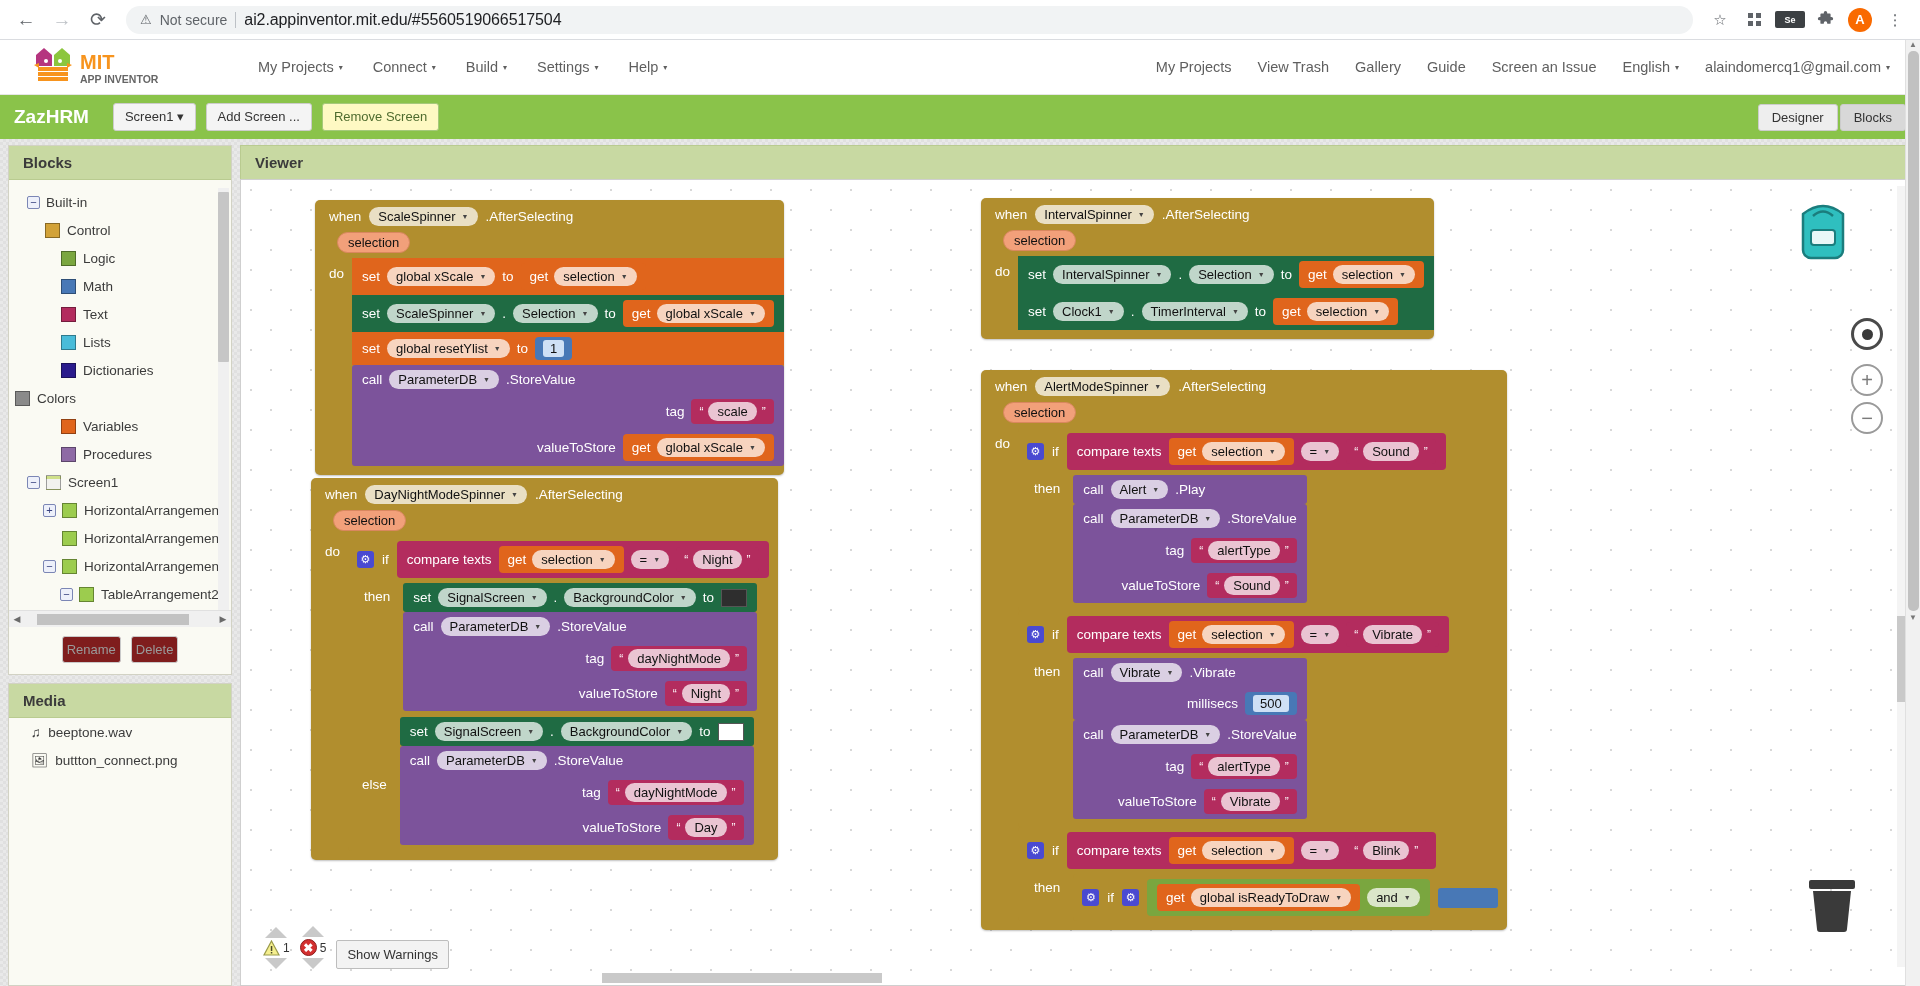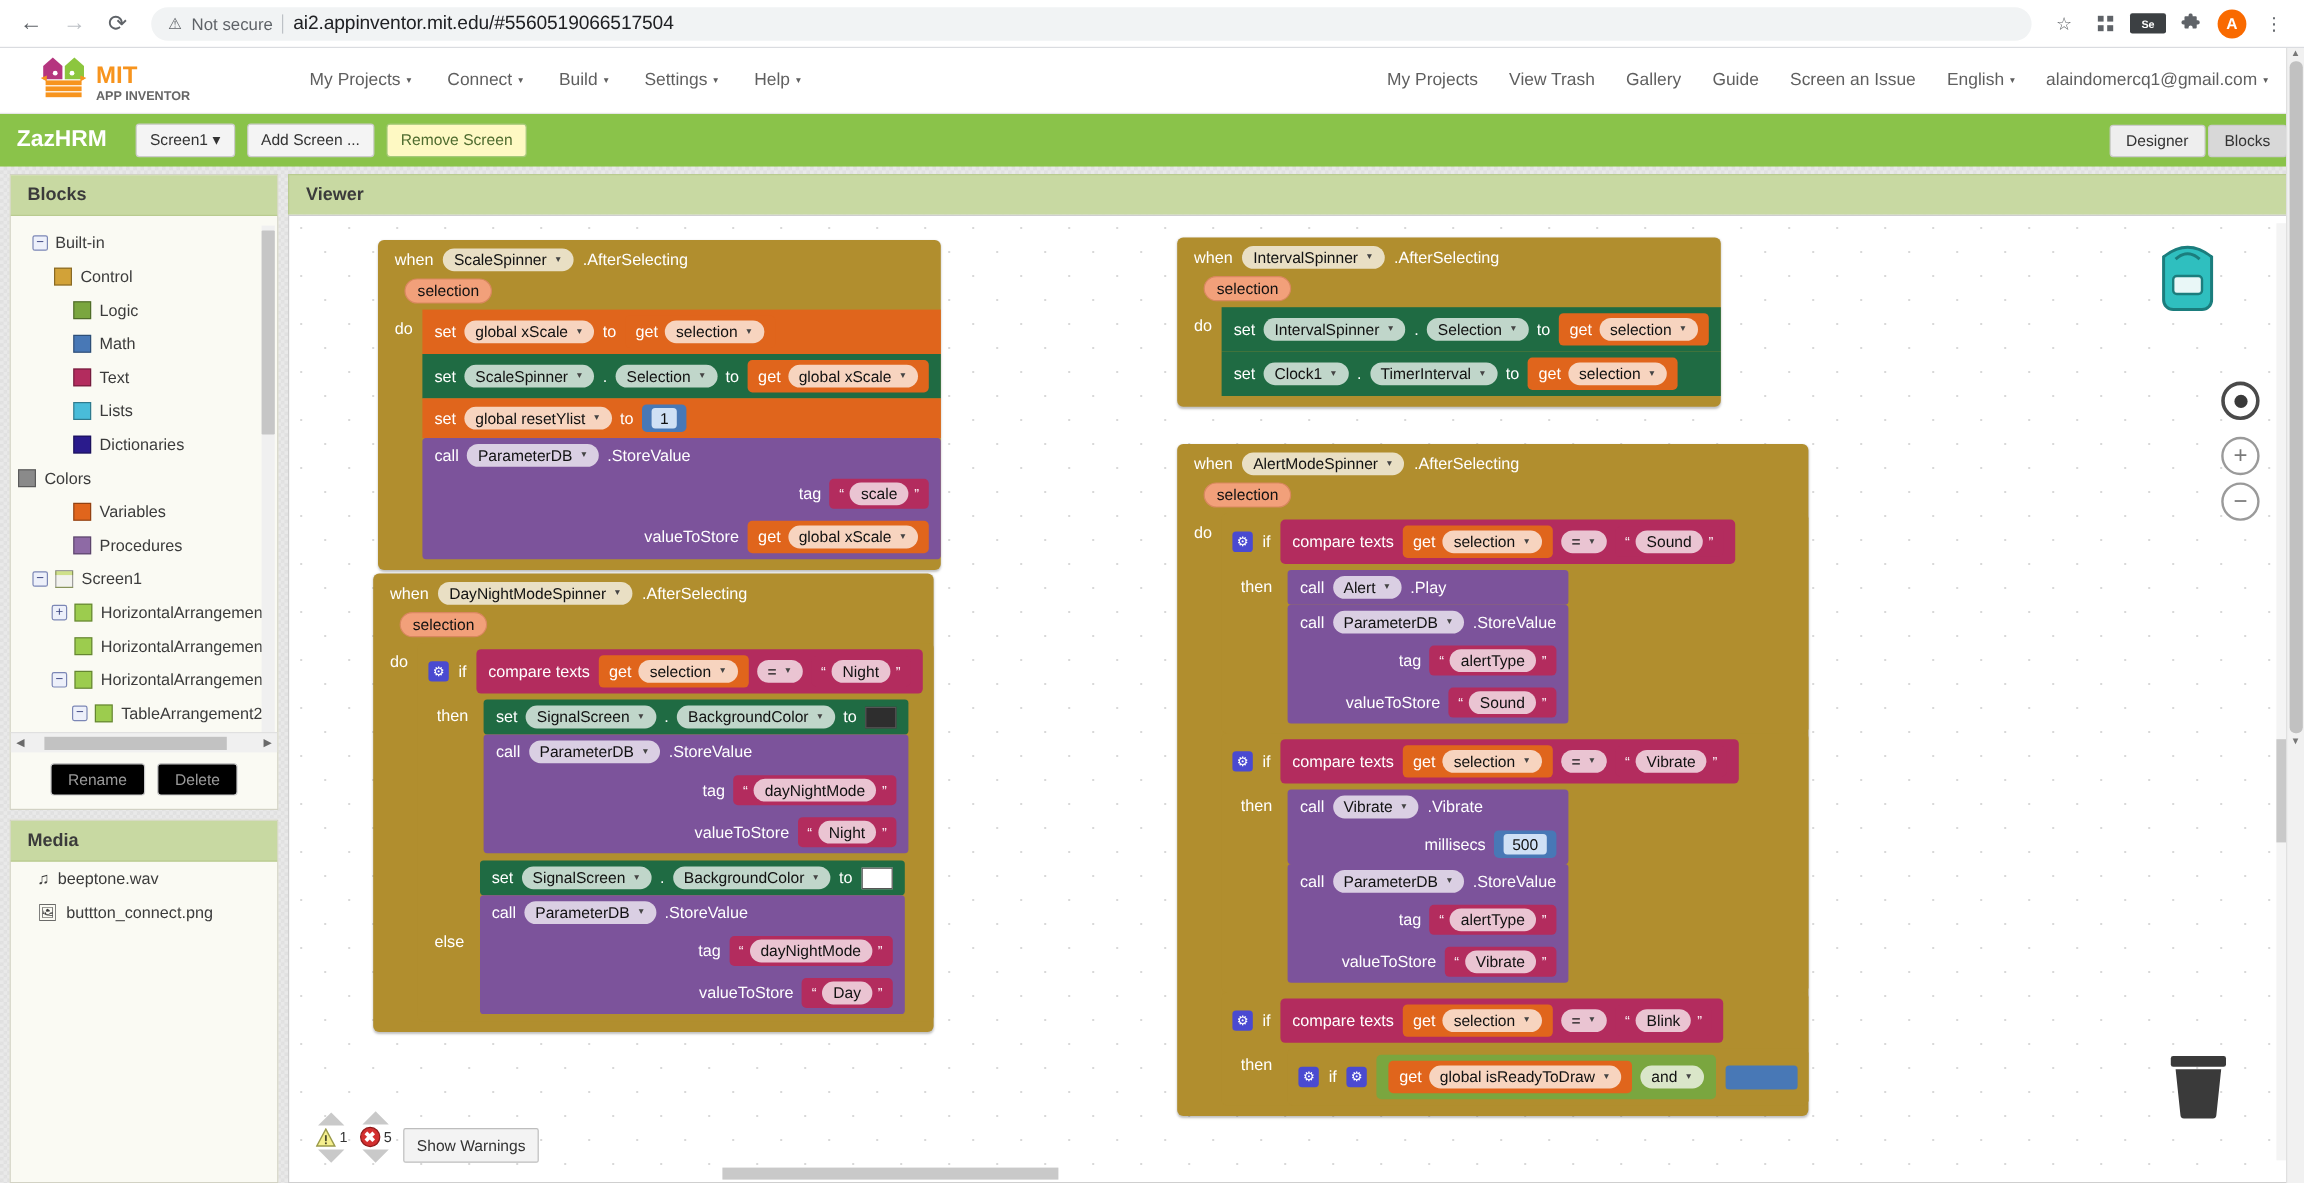--- a/index.html
+++ b/index.html
@@ -168,22 +168,22 @@
   .tree-scrollbar-v .thumb { width: 11px; height: 170px; background: #c6c6c6; border-radius: 1px; margin-top: 4px; }
   .hscroll {
     height: 17px; background: #f0f0f0; display: flex; align-items: center;
     border-top: 1px solid #e0e0e0;
   }
   .hscroll .arrow { width: 16px; text-align: center; font-size: 9px; color: #6a6a6a; }
   .hscroll .track { flex: 1; height: 11px; background: #f0f0f0; position: relative; }
   .hscroll .thumb { position: absolute; left: 12px; width: 152px; height: 11px; background: #c2c2c2; }
   .rd-row { display: flex; justify-content: center; gap: 10px; padding: 9px 0 11px 0; }
   .rd-btn {
-    background: #000000; border: 1px solid #c9c9c9; border-radius: 3px;
-    padding: 5px 14px; font-size: 13px; color: #9a9a9a;
+    background: #7f1d1d; border: 1px solid #c9c9c9; border-radius: 3px;
+    padding: 5px 4px; font-size: 13px; color: #9a9a9a;
   }
   .media-panel { flex: 1; }
   .media-row { display: flex; align-items: center; gap: 7px; height: 28px; padding-left: 22px; font-size: 13.5px; color: #3b3b3b; }
 
   
   .viewer-col { flex: 1; display: flex; flex-direction: column; }
   .viewer-head {
     background: #c8d9a2; padding: 8px 14px;
     font-size: 15px; font-weight: bold; color: #3b3b3b;
     border: 1px solid #b9cb90; border-bottom: none;

